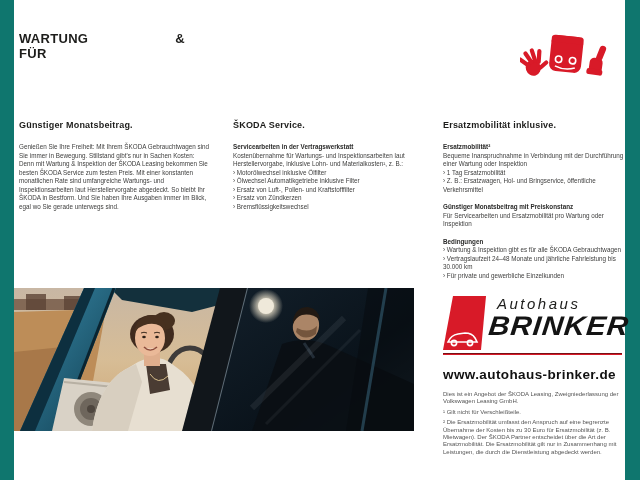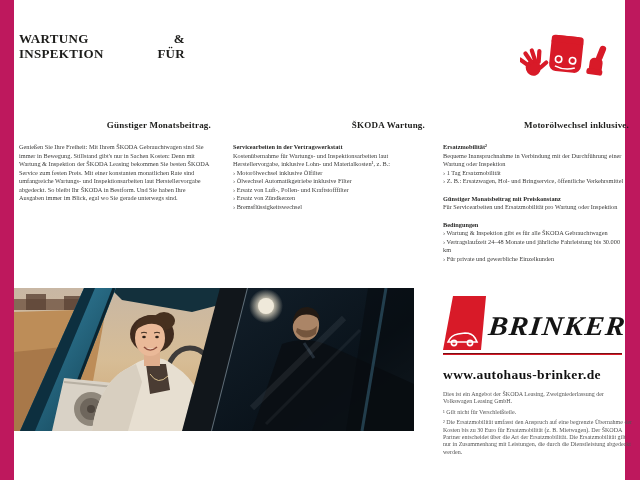--- a/index.html
+++ b/index.html
@@ -1,36 +1,36 @@
 <!DOCTYPE html>
 <html><head>
 <meta charset="utf-8">
 <style>
   * { margin:0; padding:0; box-sizing:border-box; }
   html,body { width:640px; height:480px; }
   body { font-family:"Liberation Sans", sans-serif; background:#000; }
-  .stage { position:relative; width:640px; height:480px; background:#be185d; overflow:hidden;font-family:Liberation Serif, serif; }
+  .stage { position:relative; width:640px; height:480px; background:#0f766e; overflow:hidden; }
   .page { position:absolute; left:14px; top:0; width:611px; height:480px; background:#ffffff; }
 
   
   .title-block { position:absolute; left:5px; top:31px; width:166px; }
   .t-row { display:flex; justify-content:space-between; font-size:13px; line-height:15px;
            font-weight:900; letter-spacing:.3px; color:#1d1d1b; }
   .t-right { text-align:right; }
 
   
   .brand-icon { position:absolute; left:506px; top:30px; width:92px; height:54px; }
   .brand-icon svg { width:100%; height:100%; }
 
   
   .col { position:absolute; top:120px; width:192px; color:#3d3d3c; }
   .col1 { left:5px; }
   .col2 { left:219px; }
   .col3 { left:429px; width:186px; }
-  .col h3 { font-size:9px; font-weight:800; color:#1d1d1b; letter-spacing:.2px; margin-bottom:13px;text-align:right; }
+  .col h3 { font-size:9px; font-weight:800; color:#1d1d1b; letter-spacing:.2px; margin-bottom:13px; }
   .col .sub { font-size:6.3px; font-weight:800; color:#2a2a29; line-height:8.5px; }
   .col .body { font-size:6.3px; line-height:8.5px; }
   .bullets { font-size:6.3px; line-height:8.5px; }
   .bullet-item { display:block; }
   .sec { margin-bottom:9px; }
 
   
   .photo { position:absolute; left:0; top:288px; width:400px; height:143px; overflow:hidden; }
   .photo svg { display:block; width:400px; height:143px; }
 
@@ -56,21 +56,20 @@
 
 <div class="stage">
   <div class="page">
 
     <div class="title-block">
       <div class="t-row">
         <span class="t-left">WARTUNG</span>
         <span class="t-right">&amp;</span>
       </div>
       <div class="t-row">
-        <span class="t-left">INSPEKTION</span>
         <span class="t-right">FÜR</span>
       </div>
     </div>
 
     <div class="brand-icon">
       <svg viewBox="0 0 92 54">
         <g fill="#d81a28">
 
           <g transform="translate(12,34) rotate(-18)">
             <ellipse cx="0" cy="4" rx="7.5" ry="8"></ellipse>
@@ -101,34 +100,34 @@
         </g>
       </svg>
     </div>
 
     <section class="col col1">
       <h3>Günstiger Monatsbeitrag.</h3>
       <p class="body">Genießen Sie Ihre Freiheit: Mit Ihrem ŠKODA Gebrauchtwagen sind Sie immer in Bewegung. Stillstand gibt's nur in Sachen Kosten: Denn mit Wartung &amp; Inspektion der ŠKODA Leasing bekommen Sie besten ŠKODA Service zum festen Preis. Mit einer konstanten monatlichen Rate sind umfangreiche Wartungs- und Inspektionsarbeiten laut Herstellervorgabe abgedeckt. So bleibt Ihr ŠKODA in Bestform. Und Sie haben Ihre Ausgaben immer im Blick, egal wo Sie gerade unterwegs sind.</p>
     </section>
 
     <section class="col col2">
-      <h3>ŠKODA Wartung.</h3>
+      <h3>ŠKODA Service.</h3>
       <p class="sub">Servicearbeiten in der Vertragswerkstatt</p>
       <p class="body">Kostenübernahme für Wartungs- und Inspektionsarbeiten laut Herstellervorgabe, inklusive Lohn- und Materialkosten¹, z. B.:</p>
       <div class="bullets">
           <div class="bullet-item">› Motorölwechsel inklusive Ölfilter</div>
           <div class="bullet-item">› Ölwechsel Automatikgetriebe inklusive Filter</div>
           <div class="bullet-item">› Ersatz von Luft-, Pollen- und Kraftstofffilter</div>
           <div class="bullet-item">› Ersatz von Zündkerzen</div>
           <div class="bullet-item">› Bremsflüssigkeitswechsel</div>
         </div>
     </section>
 
     <section class="col col3">
-      <h3>Motorölwechsel inklusive.</h3>
+      <h3>Ersatzmobilität inklusive.</h3>
       <div class="sec">
         <p class="sub">Ersatzmobilität²</p>
         <p class="body">Bequeme Inanspruchnahme in Verbindung mit der Durchführung einer Wartung oder Inspektion</p>
         <div class="bullets">
             <div class="bullet-item">› 1 Tag Ersatzmobilität</div>
             <div class="bullet-item">› Z. B.: Ersatzwagen, Hol- und Bringservice, öffentliche Verkehrsmittel</div>
           </div>
       </div>
       <div class="sec">
         <p class="sub">Günstiger Monatsbeitrag mit Preiskonstanz</p>
@@ -231,20 +230,21 @@
     <div class="dealer">
       <div class="logo-row">
         <svg class="logo-mark" viewBox="0 0 44 54">
           <polygon points="10,0 43,0 38,54 0,54" fill="#d81a28"></polygon>
           <g fill="none" stroke="#ffffff" stroke-width="1.6">
             <path d="M5,46 Q8,39 15,38 L22,37 Q29,37 32,42 L34,46 Z"></path>
             <circle cx="11" cy="47" r="2.6"></circle>
             <circle cx="27" cy="47" r="2.6"></circle>
           </g>
         </svg>
+        <div class="logo-script">Autohaus</div>
         <div class="logo-name">BRINKER</div>
       </div>
       <div class="logo-rule"></div>
       <div class="website">www.autohaus-brinker.de</div>
     </div>
 
     <div class="legal">
       <p>Dies ist ein Angebot der ŠKODA Leasing, Zweigniederlassung der Volkswagen Leasing GmbH.</p>
       <p>¹ Gilt nicht für Verschleißteile.</p>
       <p>² Die Ersatzmobilität umfasst den Anspruch auf eine begrenzte Übernahme der Kosten bis zu 30 Euro für Ersatzmobilität (z. B. Mietwagen). Der ŠKODA Partner entscheidet über die Art der Ersatzmobilität. Die Ersatzmobilität gilt nur in Zusammenhang mit Leistungen, die durch die Dienstleistung abgedeckt werden.</p>

